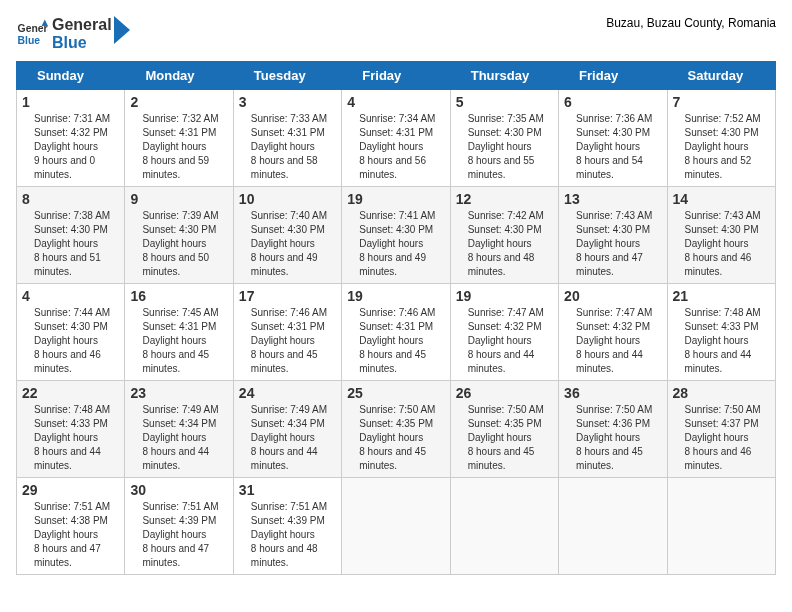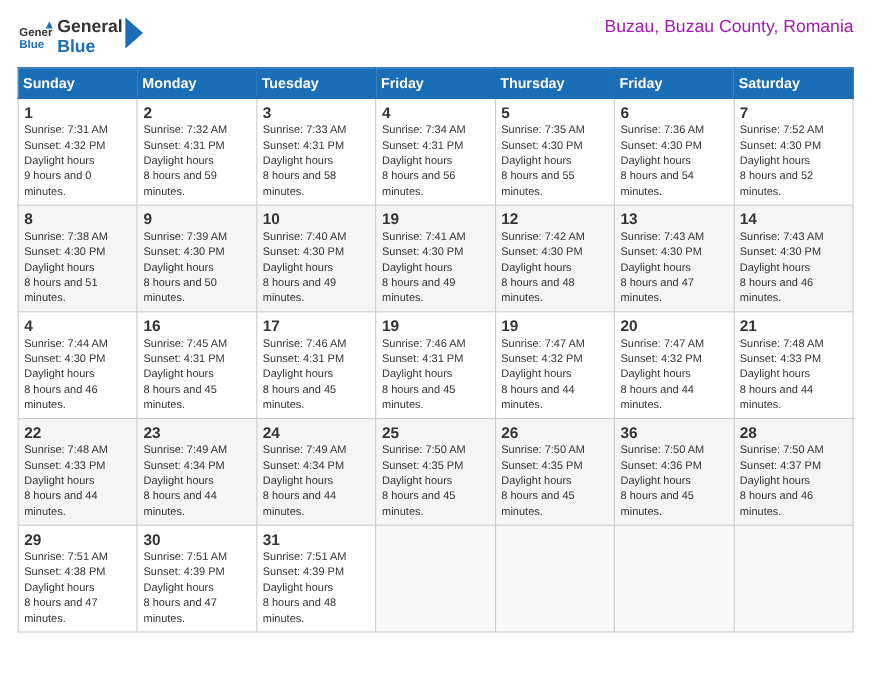--- a/index.html
+++ b/index.html
@@ -27,32 +27,32 @@
     }
     .title-section {
       text-align: right;
     }
     .calendar-title {
       font-size: 32px;
       font-weight: bold;
       color: #333;
     }
     .calendar-subtitle {
-      font-size: 16px;
-      color: #a21caf;
+      font-size: 12px;
+      color: #000000;
     }
     .calendar-table {
       width: 100%;
       border-collapse: collapse;
       font-size: 11px;
     }
     .calendar-table th {
       background-color: #1a6eb5;
       color: #fff;
-      padding: 6px 4px;
+      padding: 6px 20px;
       text-align: left;
       font-size: 13px;
       font-weight: bold;
       border: 1px solid #1a6eb5;
     }
     .calendar-table td {
       border: 1px solid #ccc;
       vertical-align: top;
       padding: 4px 5px;
       width: calc(100% / 7);
@@ -66,20 +66,21 @@
       font-size: 14px;
       font-weight: bold;
       color: #333;
       display: block;
       margin-bottom: 2px;
     }
     .day-info {
       font-size: 10px;
       color: #333;
       line-height: 1.4;
+      margin-left: 12px;
     }
     .empty-cell {
       background: #f9f9f9 !important;
     }
   </style>
 </head>
 <body>
 
 <div class="header-section">
   <div class="logo">

